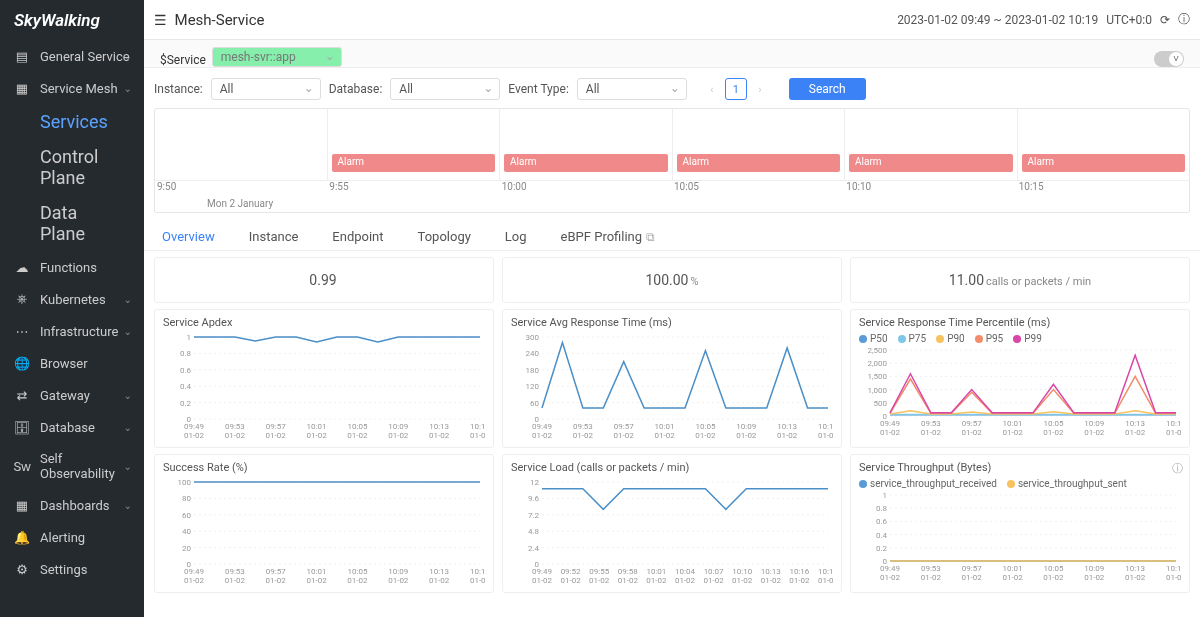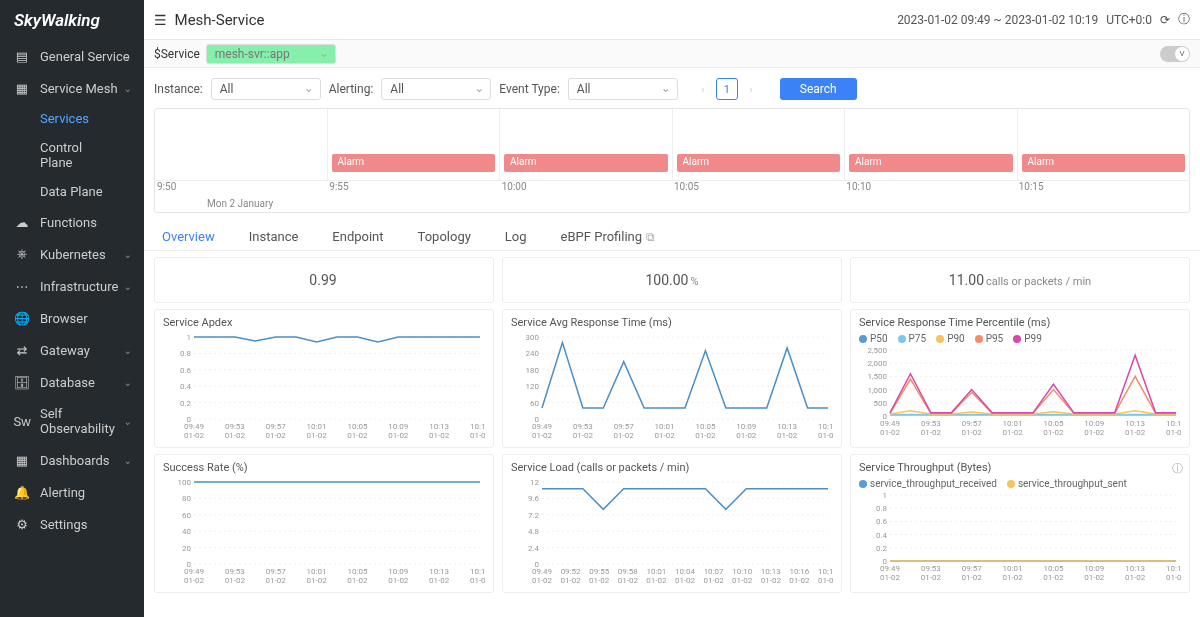--- a/index.html
+++ b/index.html
@@ -4,30 +4,30 @@
 <style>
 *{box-sizing:border-box;margin:0;padding:0;font-family:-apple-system,BlinkMacSystemFont,"Segoe UI",Roboto,sans-serif;}
 body{width:1200px;height:617px;overflow:hidden;background:#fff;color:#333;}
 .app{display:flex;height:617px;}
 .sidebar{width:144px;background:#252a2f;color:#ccc;flex-shrink:0;display:flex;flex-direction:column;}
 .logo{height:40px;display:flex;align-items:center;padding:0 14px;color:#fff;font-size:17px;font-style:italic;font-weight:600;}
 .menu{flex:1;overflow-y:auto;}
 .menu-item{display:flex;align-items:center;padding:8px 14px;font-size:13px;cursor:pointer;gap:10px;position:relative;}
 .menu-item .ico{width:16px;height:16px;display:flex;align-items:center;justify-content:center;flex-shrink:0;}
 .menu-item .chev{position:absolute;right:12px;font-size:10px;color:#888;}
-.menu-sub{padding:7px 30px 7px 40px;font-size:13px;cursor:pointer;}
+.menu-sub{padding:7px 30px 7px 40px;font-size:18px;cursor:pointer;}
 .menu-sub.active{color:#5ba3ff;}
 .main{flex:1;display:flex;flex-direction:column;overflow:hidden;}
 .topbar{height:40px;border-bottom:1px solid #e8e8e8;display:flex;align-items:center;padding:0 10px;font-size:13px;gap:8px;}
 .topbar .ham{cursor:pointer;font-size:14px;}
 .topbar .title{font-size:15px;color:#333;}
 .topbar .right{margin-left:auto;display:flex;align-items:center;gap:8px;font-size:12px;color:#555;}
 .toggle{width:30px;height:16px;background:#ccc;border-radius:8px;position:relative;}
 .toggle::after{content:"V";position:absolute;right:1px;top:1px;width:14px;height:14px;background:#fff;border-radius:50%;font-size:8px;text-align:center;line-height:14px;color:#666;}
-.svc-bar{height:28px;background:#fafafa;border-bottom:1px solid #eee;display:flex;align-items:center;padding:0 10px;font-size:12px;gap:6px;}
+.svc-bar{height:28px;background:#fafafa;border-bottom:1px solid #eee;display:flex;align-items:flex-end;padding:0 16px;font-size:12px;gap:6px;}
 .svc-sel{background:#86efac;border:1px solid #ddd;border-radius:3px;padding:2px 22px 2px 8px;font-size:12px;color:#777;min-width:130px;position:relative;}
 .svc-sel::after{content:"⌄";position:absolute;right:6px;top:1px;color:#aaa;}
 .filter-bar{padding:10px 10px 8px 10px;display:flex;align-items:center;gap:8px;font-size:12px;color:#555;}
 .sel{border:1px solid #ddd;border-radius:3px;padding:3px 22px 3px 8px;font-size:12px;position:relative;background:#fff;min-width:110px;}
 .sel::after{content:"⌄";position:absolute;right:6px;top:2px;color:#aaa;}
 .pager{display:flex;align-items:center;gap:2px;margin-left:6px;}
 .pager span{width:22px;height:22px;display:flex;align-items:center;justify-content:center;border:1px solid transparent;border-radius:3px;font-size:11px;cursor:pointer;}
 .pager span.pg{border-color:#3b82f6;color:#3b82f6;}
 .pager span.dis{color:#ccc;}
 .btn-search{background:#3b82f6;color:#fff;border:none;border-radius:3px;padding:4px 20px;font-size:12px;cursor:pointer;margin-left:10px;}
@@ -143,21 +143,21 @@
 
     <div class="svc-bar">
       <span>$Service</span>
       <div class="svc-sel">mesh-svr::app</div>
       <div style="margin-left:auto" class="toggle"></div>
     </div>
 
     <div class="filter-bar">
       <span>Instance:</span>
       <div class="sel">All</div>
-      <span>Alerting:</span>
+      <span>Database:</span>
       <div class="sel">All</div>
       <span>Event Type:</span>
       <div class="sel">All</div>
       <div class="pager">
         <span class="dis">‹</span>
         <span class="pg">1</span>
         <span class="dis">›</span>
       </div>
       <button class="btn-search">Search</button>
     </div>

